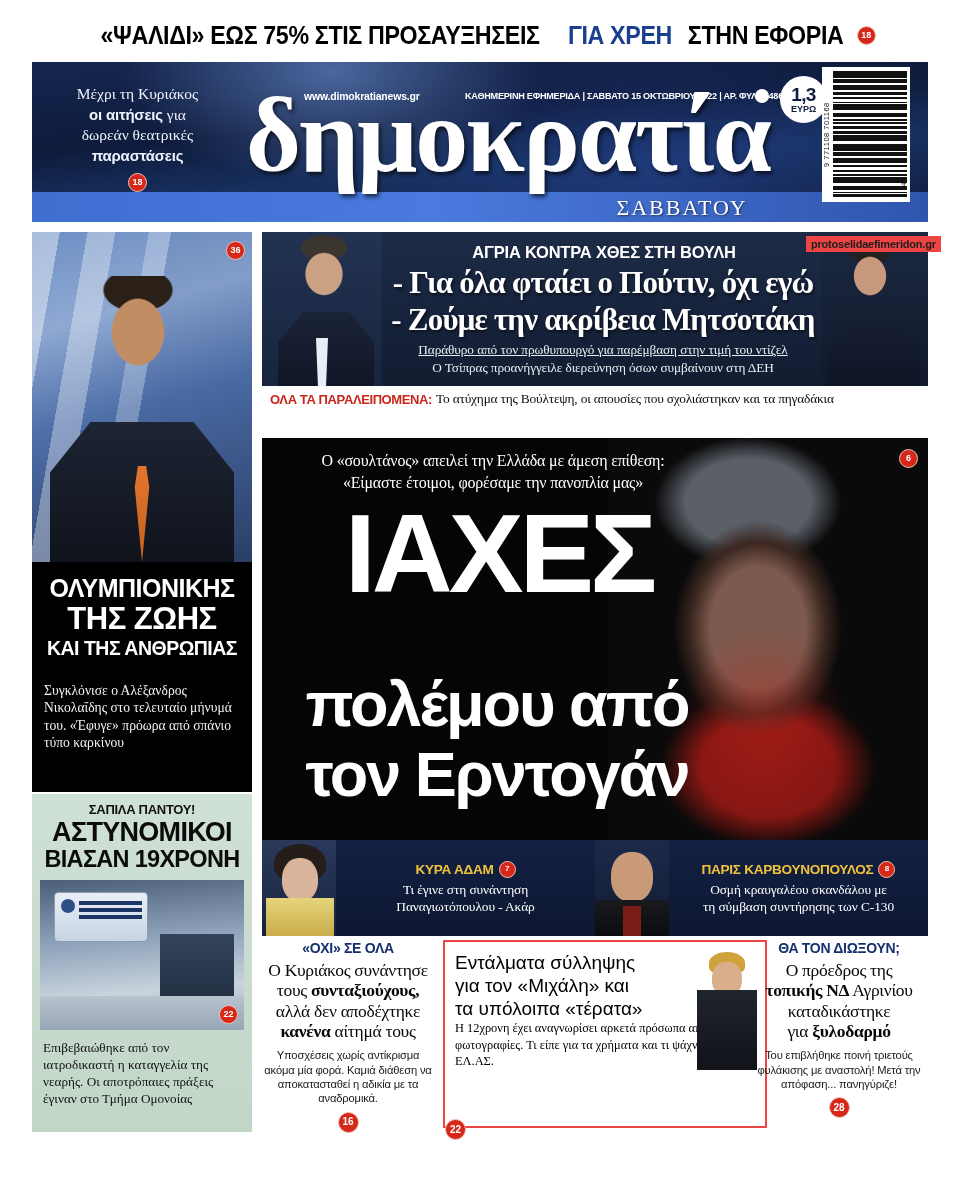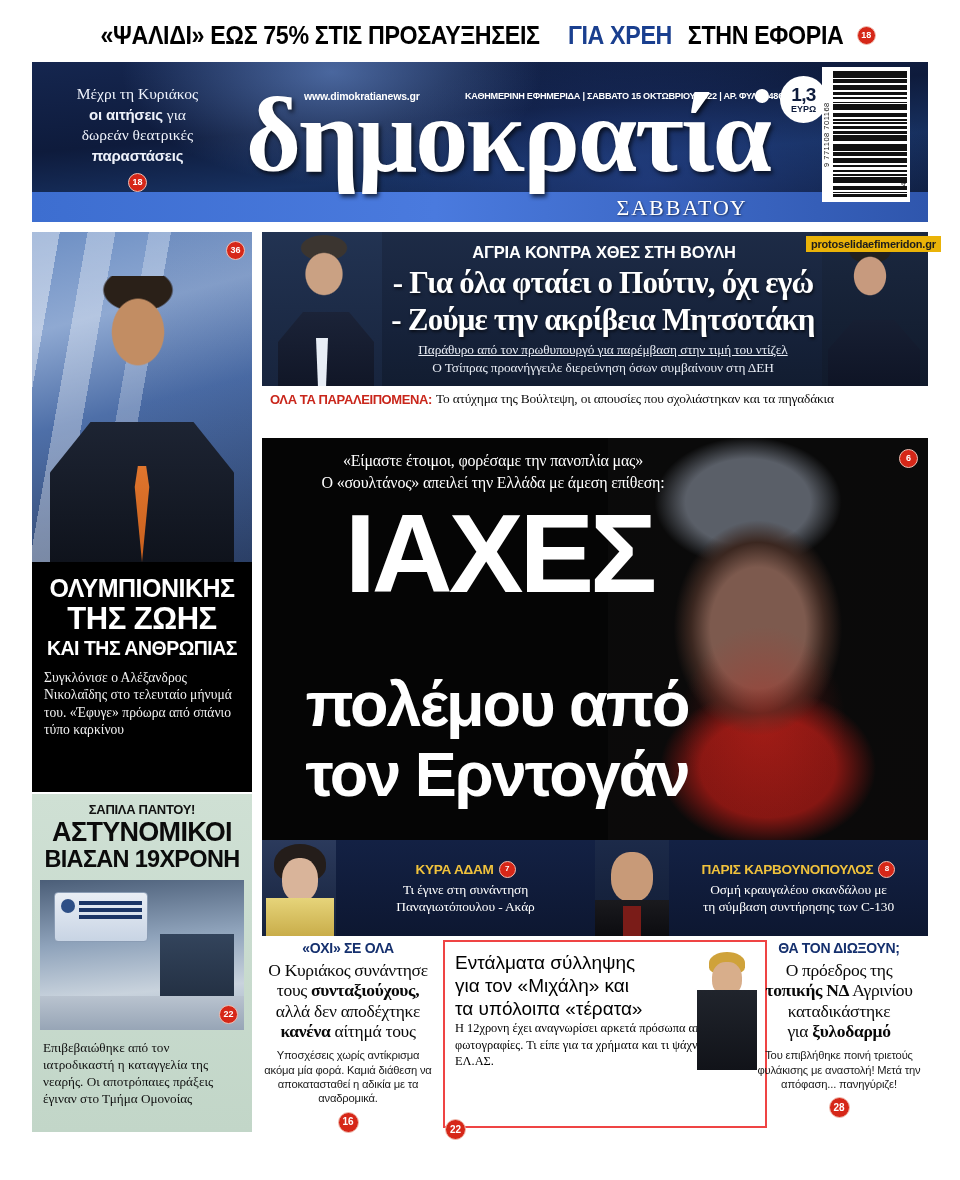--- a/index.html
+++ b/index.html
@@ -100,21 +100,21 @@
   .bc-bars{flex:1;position:relative;margin:4px 3px 4px 0;}
   .bc-bars i{position:absolute;left:0;width:100%;background:#111;display:block;}
   .bc-iss{
     position:absolute;right:3px;bottom:16px;font-size:6.5px;color:#111;
     writing-mode:vertical-rl;transform:rotate(180deg);letter-spacing:.5px;
   }
 
   
   .watermark{
     position:absolute;left:806px;top:236px;z-index:40;
-    background:#eab308;color:#1c1c1c;font-size:11px;font-weight:bold;
+    background:#ef4444;color:#1c1c1c;font-size:11px;font-weight:bold;
     padding:2px 5px;letter-spacing:-.2px;
     font-family:"Liberation Sans",sans-serif;
   }
 
   
   .leftcol{position:absolute;left:32px;top:232px;width:224px;height:900px;}
 
   .lc-photo{
     position:absolute;left:0;top:0;width:220px;height:330px;overflow:hidden;
     background:linear-gradient(165deg,#6d8fc4 0%, #8fa9d2 26%, #4e6fa8 52%, #2c3f63 100%);
@@ -150,21 +150,21 @@
     color:#fff;padding:14px 10px 10px;box-sizing:border-box;text-align:center;
   }
   .lc-head h2{
     margin:0;font-family:"Liberation Sans",sans-serif;font-weight:bold;
     line-height:1.03;letter-spacing:-.5px;
   }
   .lc-head .l1{font-size:25px;}
   .lc-head .l2{font-size:31px;margin-top:1px;}
   .lc-head .l3{font-size:19.5px;margin-top:3px;}
   .lc-head p{
-    margin:11px 2px 0;font-family:"Liberation Serif",serif;font-size:13.6px;
+    margin:24px 2px 0;font-family:"Liberation Serif",serif;font-size:13.6px;
     line-height:1.28;text-align:left;color:#f2f2f2;
   }
 
   .lc-green{
     position:absolute;left:0;top:562px;width:220px;height:338px;
     background:linear-gradient(180deg,#cfe0d4 0%, #c2d6c8 100%);
     box-sizing:border-box;padding:8px 8px 8px;
   }
   .lc-green .g-kicker{
     text-align:center;font-weight:bold;font-size:13px;color:#111;letter-spacing:-.3px;
@@ -519,22 +519,22 @@
     </div>
   </div>
 
   <div class="mainblk">
     <div class="mb-face">
         <div class="glow"></div>
       </div>
     <div class="mb-badge"><span class="badge b-sm">6</span></div>
 
     <div class="mb-kick">
+      <div>Ο «σουλτάνος» απειλεί την Ελλάδα με άμεση επίθεση:</div>
       <div>«Είμαστε έτοιμοι, φορέσαμε την πανοπλία μας»</div>
-      <div>Ο «σουλτάνος» απειλεί την Ελλάδα με άμεση επίθεση:</div>
     </div>
 
     <div class="mb-title">ΙΑΧΕΣ</div>
     <div class="mb-l2">πολέμου από</div>
     <div class="mb-l3">τον Ερντογάν</div>
 
     <div class="mb-foot">
       <div class="mf-ph w1">
         <div class="hair"></div>
           <div class="face"></div>

